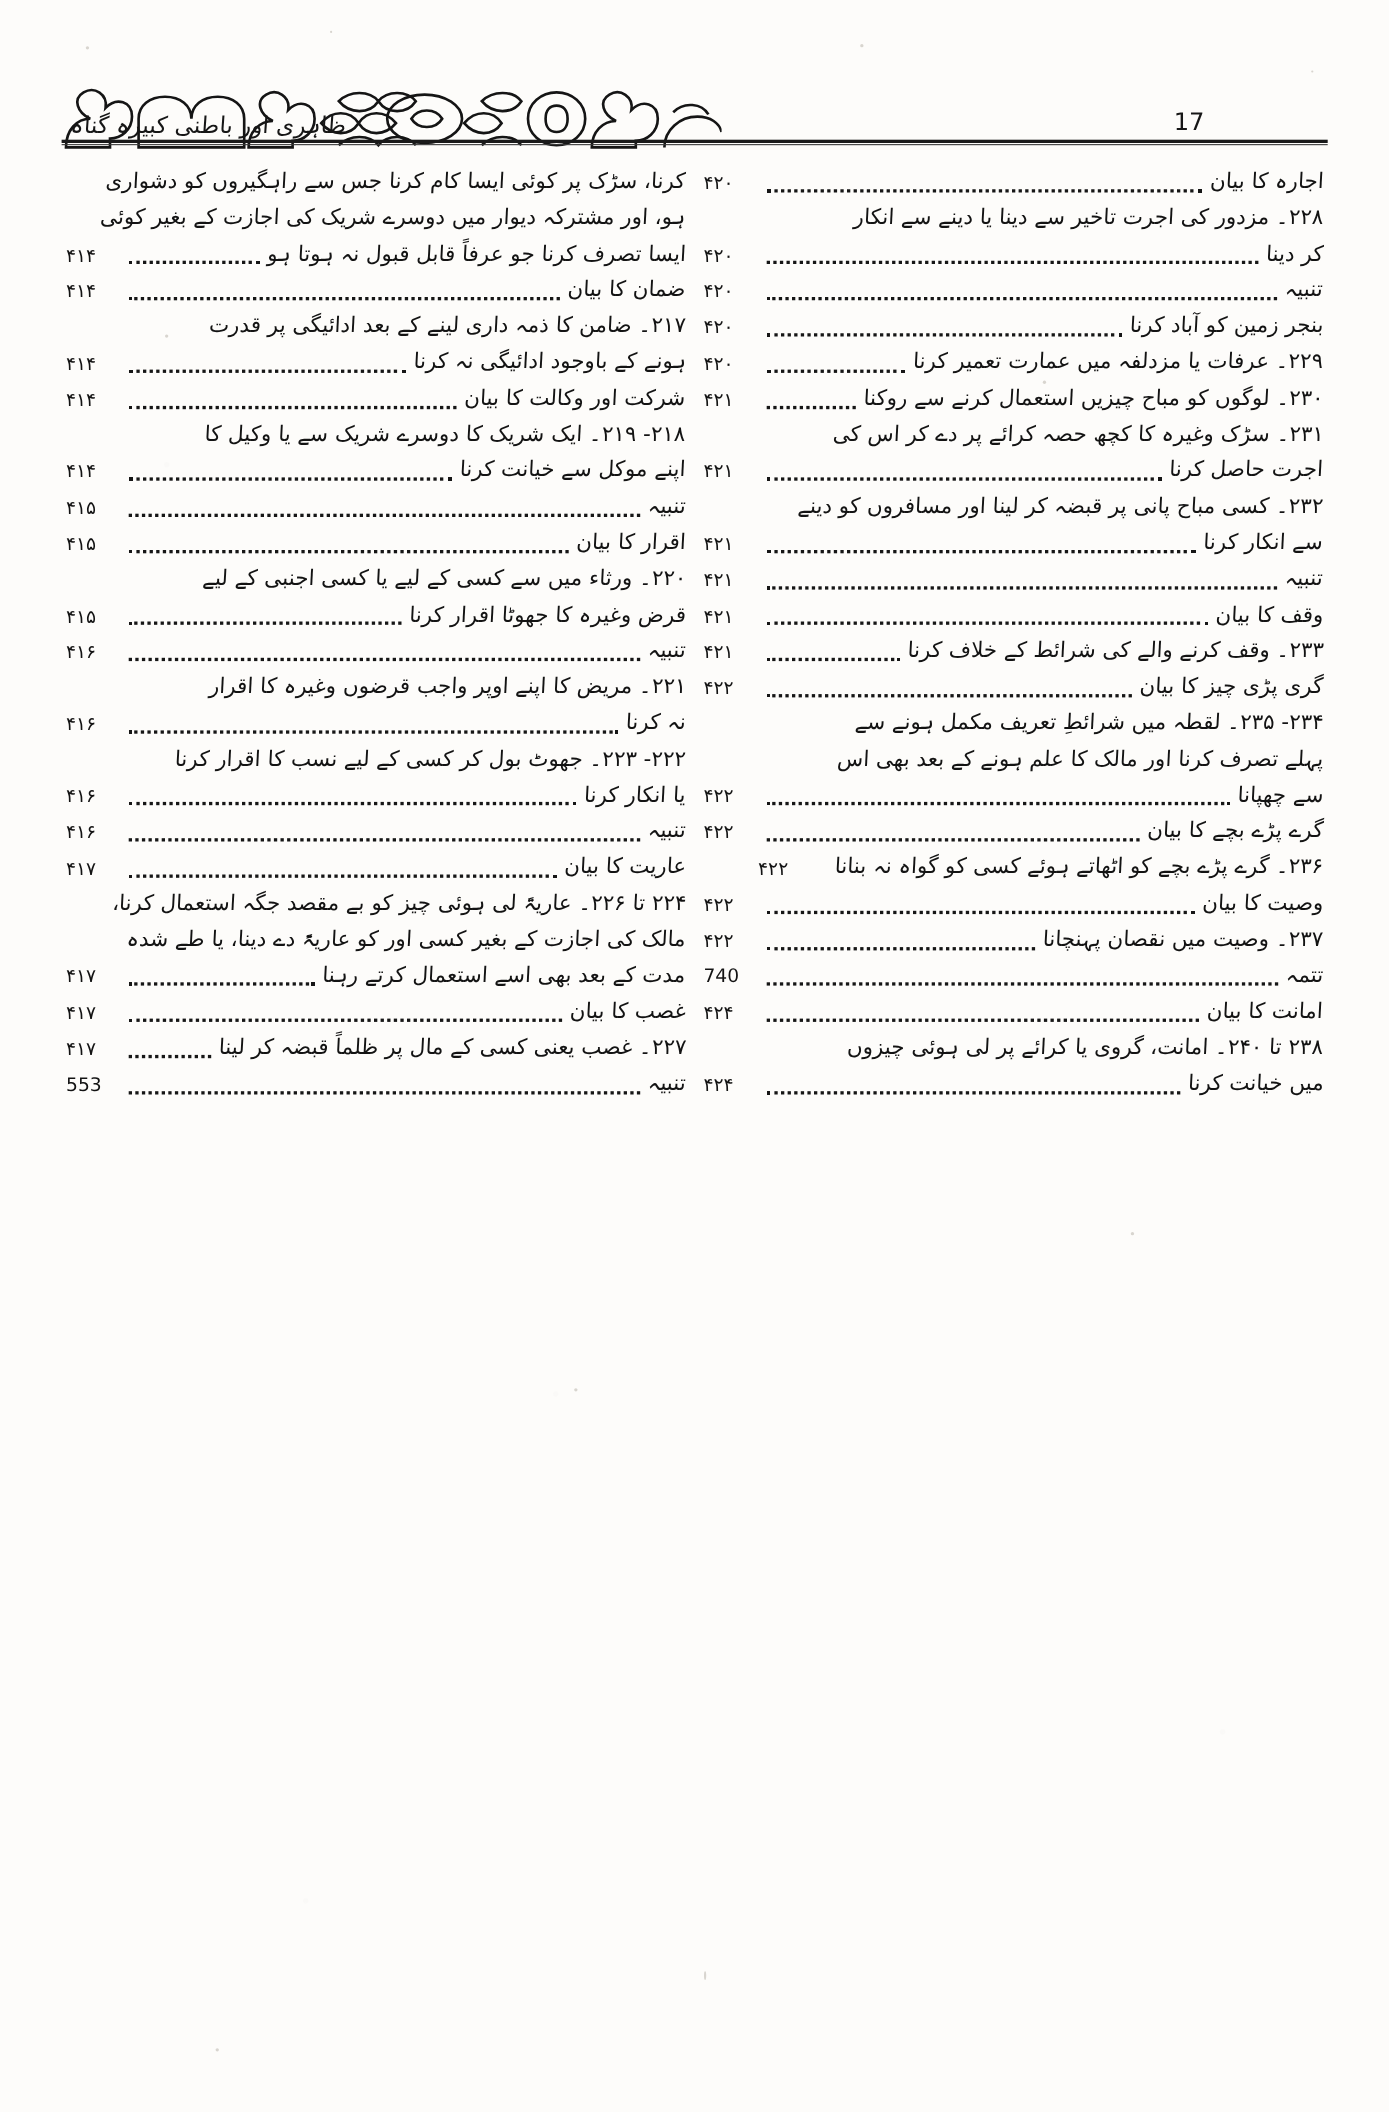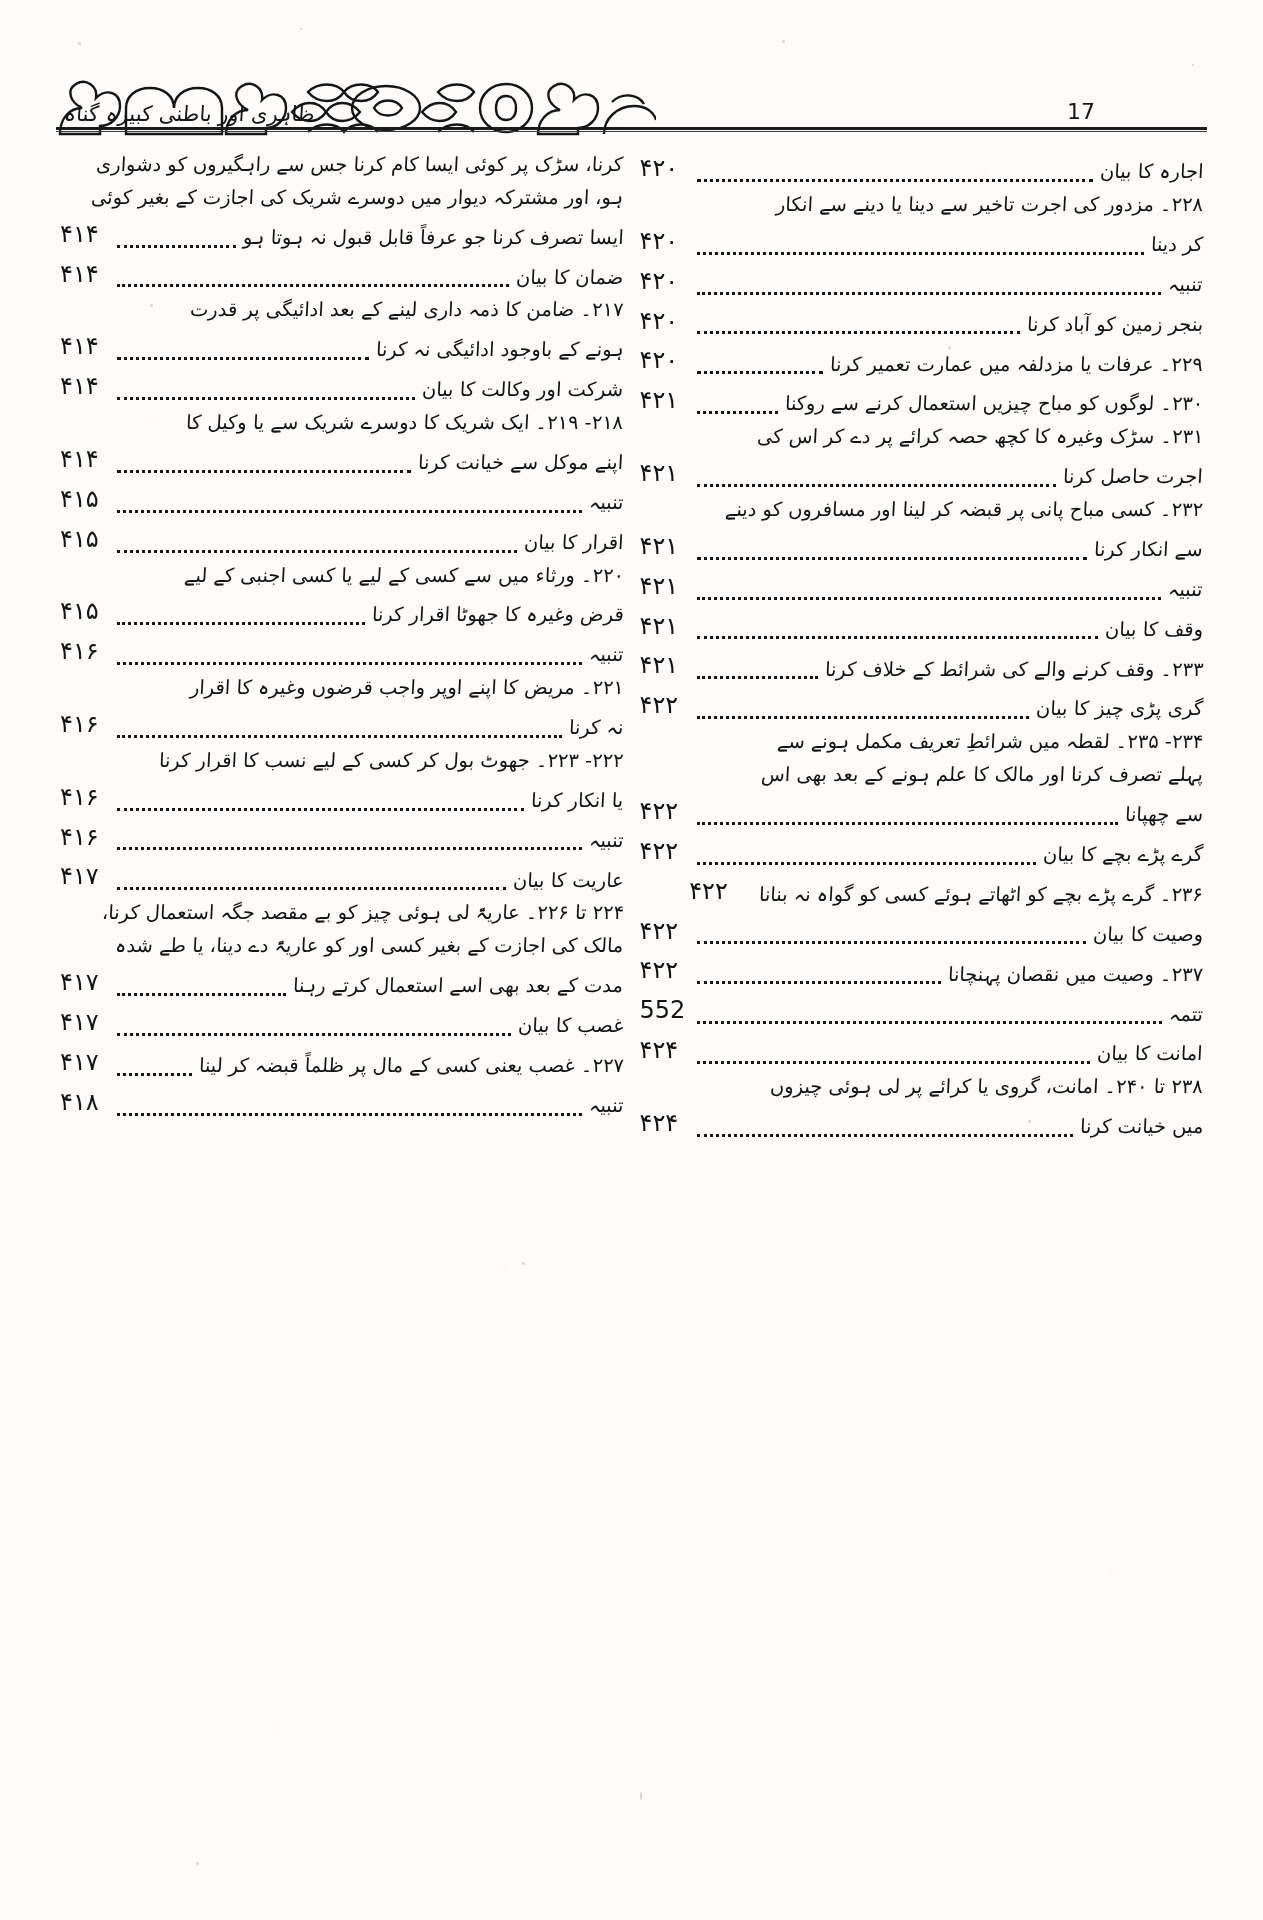--- a/index.html
+++ b/index.html
@@ -147,21 +147,21 @@
   .leader {
     flex: 1 1 auto;
     min-width: 14px;
     margin: 0 7px 6px 7px;
     border-bottom: 3px dotted #161616;
     height: 1px;
   }
 
   .pnum {
     font-family: "DejaVu Sans", sans-serif;
-    font-size: 24px;
+    font-size: 17px;
     color: #131313;
     flex: 0 0 auto;
     min-width: 50px;
     text-align: left;
     direction: rtl;
   }
 </style>
 </head>
 <body>
 
@@ -296,21 +296,21 @@
           <span class="pnum">۴۲۲</span>
         </div>
         <div class="entry">
           <span class="etext">۲۳۷۔ وصیت میں نقصان پہنچانا</span>
           <span class="leader" style="flex-grow: 1;"></span>
           <span class="pnum">۴۲۲</span>
         </div>
         <div class="entry">
           <span class="etext">تتمہ</span>
           <span class="leader" style="flex-grow: 4;"></span>
-          <span class="pnum">552</span>
+          <span class="pnum">740</span>
         </div>
         <div class="entry">
           <span class="etext">امانت کا بیان</span>
           <span class="leader" style="flex-grow: 4;"></span>
           <span class="pnum">۴۲۴</span>
         </div>
         <div class="entry-cont"><span class="etext-wrap">۲۳۸ تا ۲۴۰۔ امانت، گروی یا کرائے پر لی ہوئی چیزوں</span></div>
         <div class="entry">
           <span class="etext">میں خیانت کرنا</span>
           <span class="leader" style="flex-grow: 4;"></span>
@@ -403,18 +403,18 @@
           <span class="pnum">۴۱۷</span>
         </div>
         <div class="entry">
           <span class="etext">۲۲۷۔ غصب یعنی کسی کے مال پر ظلماً قبضہ کر لینا</span>
           <span class="leader" style="flex-grow: 1;"></span>
           <span class="pnum">۴۱۷</span>
         </div>
         <div class="entry">
           <span class="etext">تنبیہ</span>
           <span class="leader" style="flex-grow: 4;"></span>
-          <span class="pnum">۴۱۸</span>
+          <span class="pnum">553</span>
         </div>
       </div>
   </div>
 
 </div>
 
 </body></html>

